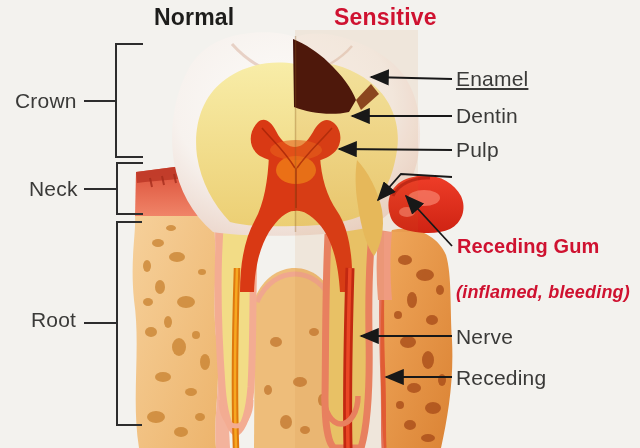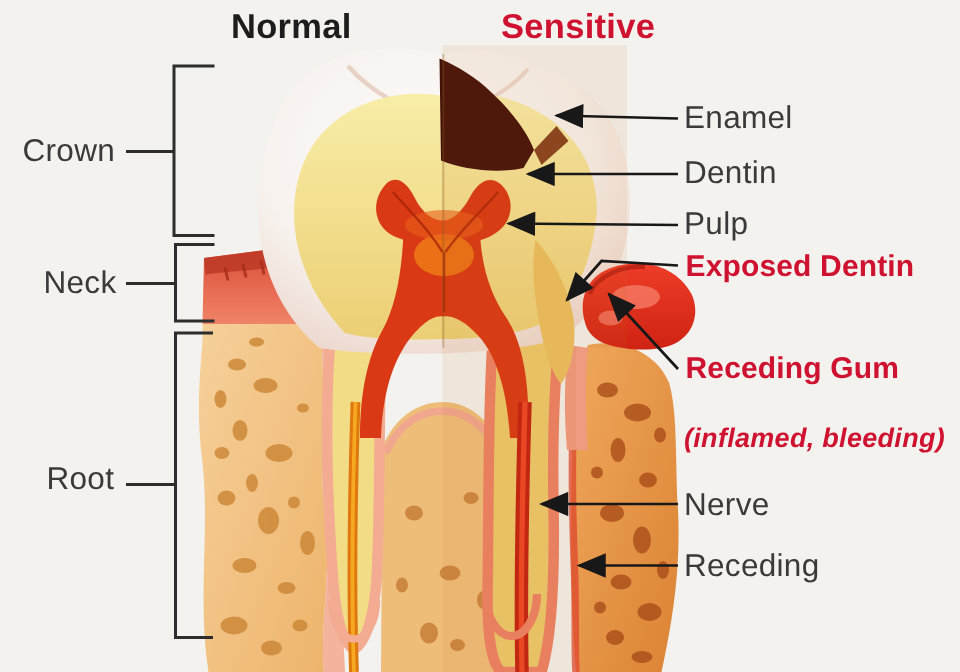--- a/index.html
+++ b/index.html
@@ -13,21 +13,21 @@
   .ttl{position:absolute;font-weight:700;font-size:23px;color:#1d1d1b;letter-spacing:.2px;white-space:nowrap;}
   #ttl-sensitive{color:#cf1230;}
   .lbl{position:absolute;color:#3a3a38;font-size:21px;letter-spacing:.2px;white-space:nowrap;}
   .lbl.red{color:#cf1230;font-weight:700;font-size:20px;letter-spacing:.1px;}
   .lbl.note{color:#cf1230;font-weight:600;font-style:italic;font-size:18px;margin-top:25px;}
   #ttl-normal{left:154px;top:4px;}
   #ttl-sensitive{left:334px;top:4px;}
   #lbl-crown{left:15px;top:89px;}
   #lbl-neck{left:29px;top:177px;text-align:center;}
   #lbl-root{left:31px;top:308px;}
-  #lbl-enamel{left:456px;top:67px;}
+  #lbl-enamel{left:456px;top:67px;text-decoration:underline;}
   #lbl-dentin{left:456px;top:104px;}
   #lbl-pulp{left:456px;top:138px;}
   #lbl-exposed{left:457px;top:167px;}
   #lbl-receding{left:457px;top:235px;}
   #lbl-receding-note{left:456px;top:257px;}
   #lbl-nerve{left:456px;top:325px;}
   #lbl-cementum{left:456px;top:366px;}
 </style>
 </head>
 <body>
@@ -217,18 +217,17 @@
   <div class="ttl" id="ttl-normal">Normal</div>
   <div class="ttl" id="ttl-sensitive">Sensitive</div>
 
   <div class="lbl" id="lbl-crown">Crown</div>
   <div class="lbl" id="lbl-neck">Neck</div>
   <div class="lbl" id="lbl-root">Root</div>
 
   <div class="lbl" id="lbl-enamel">Enamel</div>
   <div class="lbl" id="lbl-dentin">Dentin</div>
   <div class="lbl" id="lbl-pulp">Pulp</div>
-  <div class="lbl red" id="lbl-exposed">Exposed Dentin</div>
   <div class="lbl red" id="lbl-receding">Receding Gum</div>
   <div class="lbl note" id="lbl-receding-note">(inflamed, bleeding)</div>
   <div class="lbl" id="lbl-nerve">Nerve</div>
   <div class="lbl" id="lbl-cementum">Receding</div>
 </div>
 
 </body></html>

